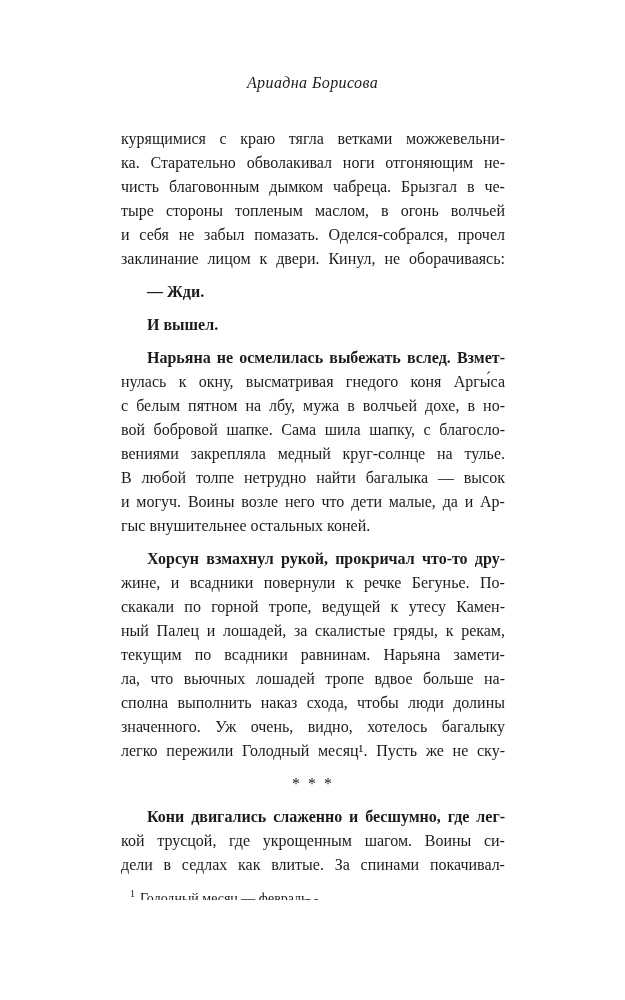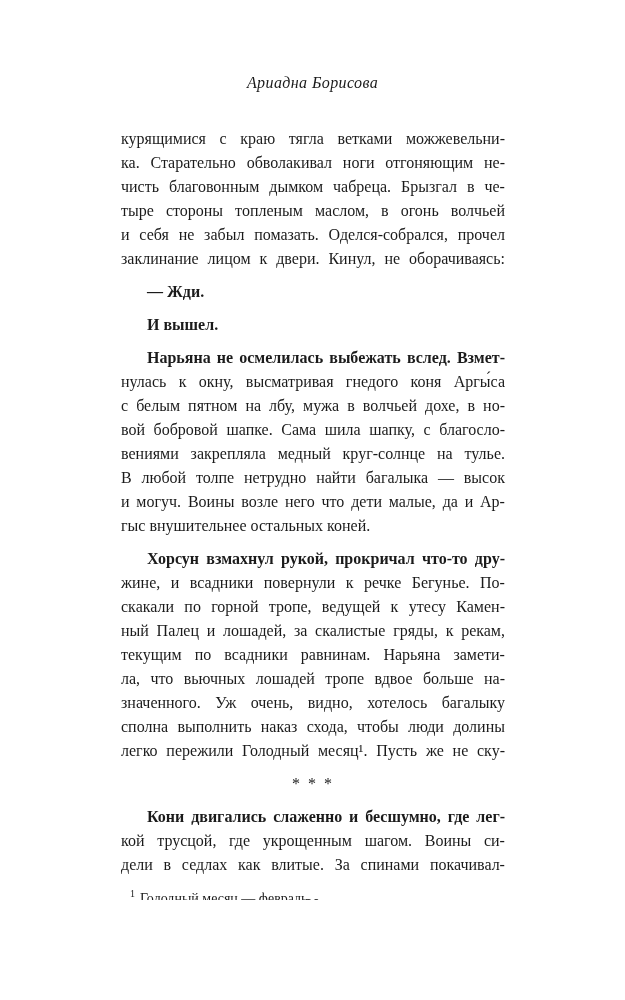--- a/index.html
+++ b/index.html
@@ -88,22 +88,22 @@
         <div class="line just"><span>и</span><span>могуч.</span><span>Воины</span><span>возле</span><span>него</span><span>что</span><span>дети</span><span>малые,</span><span>да</span><span>и</span><span>Ар-</span></div>
         <div class="line">гыс внушительнее остальных коней.</div>
       </div>
       <div class="paragraph">
         <div class="line just indent"><span>Хорсун</span><span>взмахнул</span><span>рукой,</span><span>прокричал</span><span>что-то</span><span>дру-</span></div>
         <div class="line just"><span>жине,</span><span>и</span><span>всадники</span><span>повернули</span><span>к</span><span>речке</span><span>Бегунье.</span><span>По-</span></div>
         <div class="line just"><span>скакали</span><span>по</span><span>горной</span><span>тропе,</span><span>ведущей</span><span>к</span><span>утесу</span><span>Камен-</span></div>
         <div class="line just"><span>ный</span><span>Палец</span><span>и</span><span>лошадей,</span><span>за</span><span>скалистые</span><span>гряды,</span><span>к</span><span>рекам,</span></div>
         <div class="line just"><span>текущим</span><span>по</span><span>всадники</span><span>равнинам.</span><span>Нарьяна</span><span>замети-</span></div>
         <div class="line just"><span>ла,</span><span>что</span><span>вьючных</span><span>лошадей</span><span>тропе</span><span>вдвое</span><span>больше</span><span>на-</span></div>
+        <div class="line just"><span>сполна</span><span>выполнить</span><span>наказ</span><span>схода,</span><span>чтобы</span><span>люди</span><span>долины</span></div>
         <div class="line just"><span>значенного.</span><span>Уж</span><span>очень,</span><span>видно,</span><span>хотелось</span><span>багалыку</span></div>
-        <div class="line just"><span>сполна</span><span>выполнить</span><span>наказ</span><span>схода,</span><span>чтобы</span><span>люди</span><span>долины</span></div>
         <div class="line just"><span>легко</span><span>пережили</span><span>Голодный</span><span>месяц¹.</span><span>Пусть</span><span>же</span><span>не</span><span>ску-</span></div>
       </div>
       <div class="line separator">* * *</div>
       <div class="paragraph">
         <div class="line just indent"><span>Кони</span><span>двигались</span><span>слаженно</span><span>и</span><span>бесшумно,</span><span>где</span><span>лег-</span></div>
         <div class="line just"><span>кой</span><span>трусцой,</span><span>где</span><span>укрощенным</span><span>шагом.</span><span>Воины</span><span>си-</span></div>
         <div class="line just"><span>дели</span><span>в</span><span>седлах</span><span>как</span><span>влитые.</span><span>За</span><span>спинами</span><span>покачивал-</span></div>
       </div>
     </div>
 

